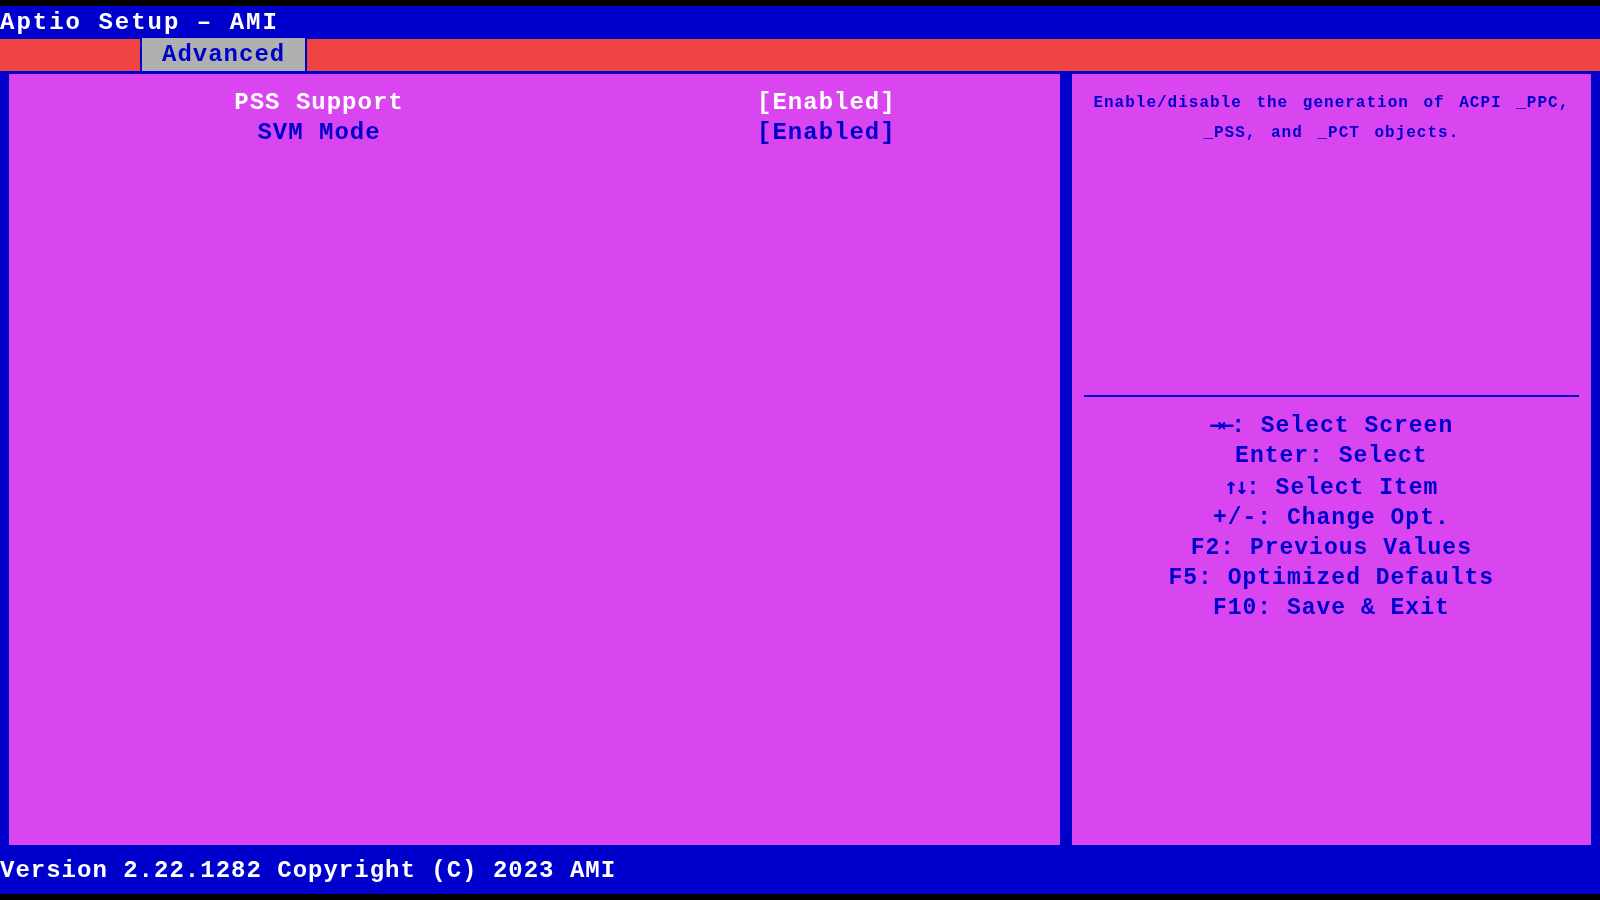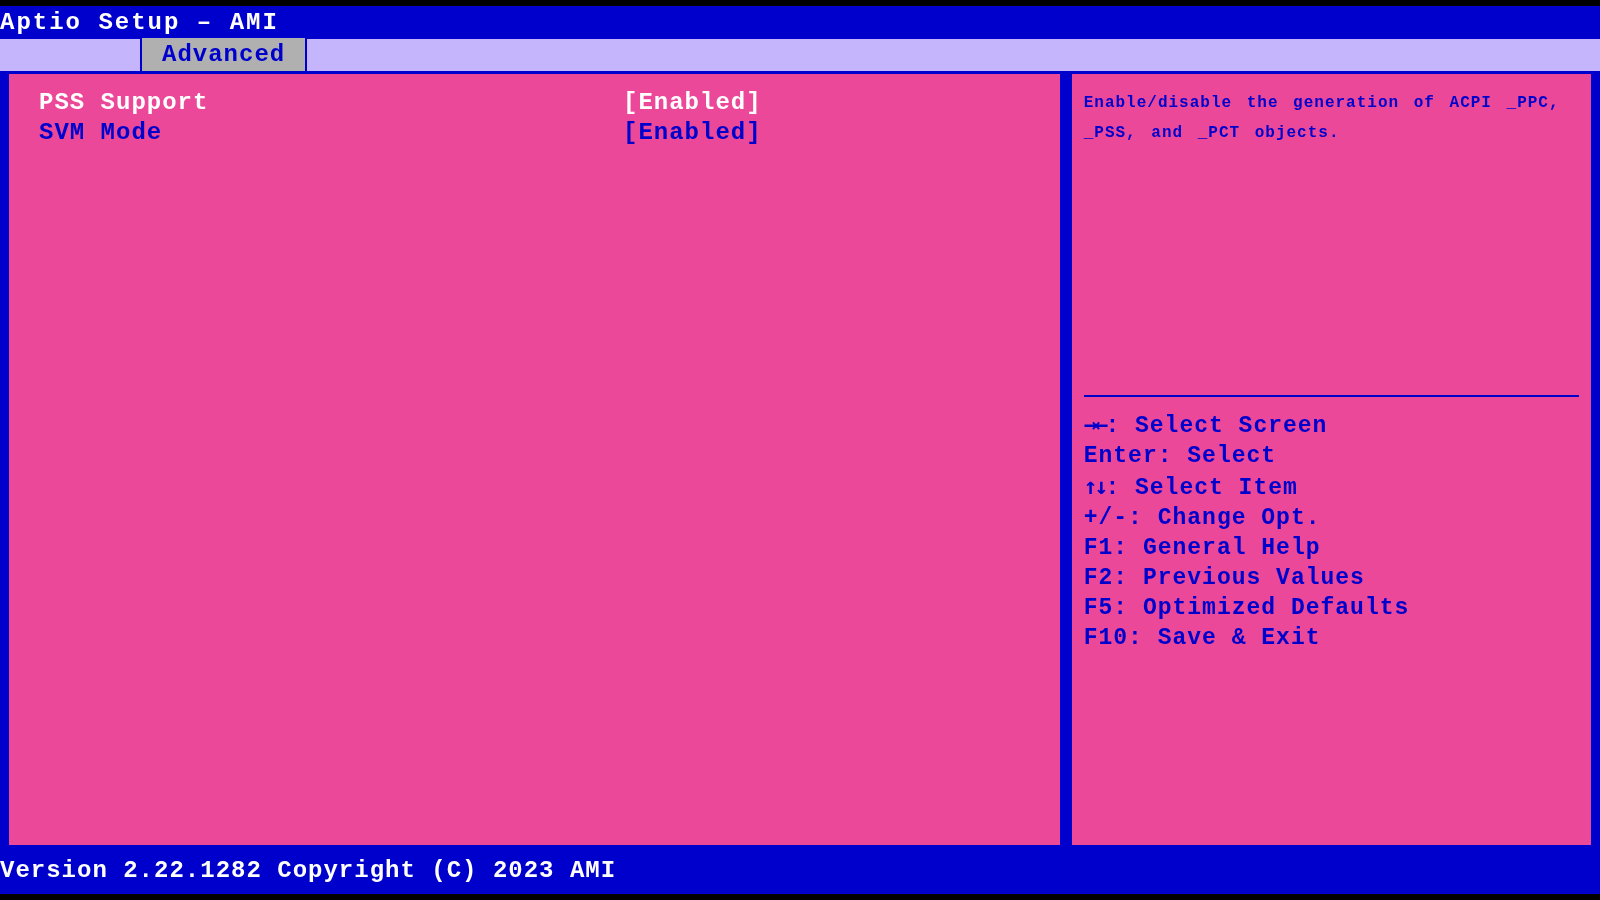--- a/index.html
+++ b/index.html
@@ -24,21 +24,21 @@
     }
     .header {
       background: #0000cc;
       color: #fff;
       text-align: left;
       padding: 3px 0;
       font-size: 24px;
       letter-spacing: 2px;
     }
     .tab-bar {
-      background: #c4b5fd;
+      background: #ef4444;
       height: 32px;
       display: flex;
       align-items: flex-end;
       padding-left: 140px;
     }
     .tab {
       background: #b0b0b0;
       color: #0000cc;
       padding: 3px 20px;
       border: 2px solid #0000cc;
@@ -47,22 +47,23 @@
       letter-spacing: 1px;
     }
     .body-area {
       flex: 1;
       background: #0000cc;
       padding: 0 6px 6px 6px;
       display: flex;
       gap: 6px;
     }
     .panel {
-      background: #ec4899;
+      background: #d946ef;
       border: 3px solid #0000cc;
+      text-align: center;
     }
     .left-panel {
       flex: 2;
       padding: 14px 30px;
       display: flex;
       flex-direction: column;
     }
     .right-panel {
       flex: 1;
       padding: 14px 12px;
@@ -159,21 +160,20 @@
     <div class="help-divider"></div>
     <div class="key-list">
       <div>
         <span class="arrow-icon">→←</span><span>: Select Screen</span>
       </div>
       <div>Enter: Select</div>
       <div>
         <span class="arrow-icon">↑↓</span><span>: Select Item</span>
       </div>
       <div>+/-: Change Opt.</div>
-      <div>F1: General Help</div>
       <div>F2: Previous Values</div>
       <div>F5: Optimized Defaults</div>
       <div>F10: Save &amp; Exit</div>
     </div>
   </div>
 </div>
 
 <div class="footer">
   <span>Version 2.22.1282 Copyright (C) 2023 AMI</span>
 </div>

